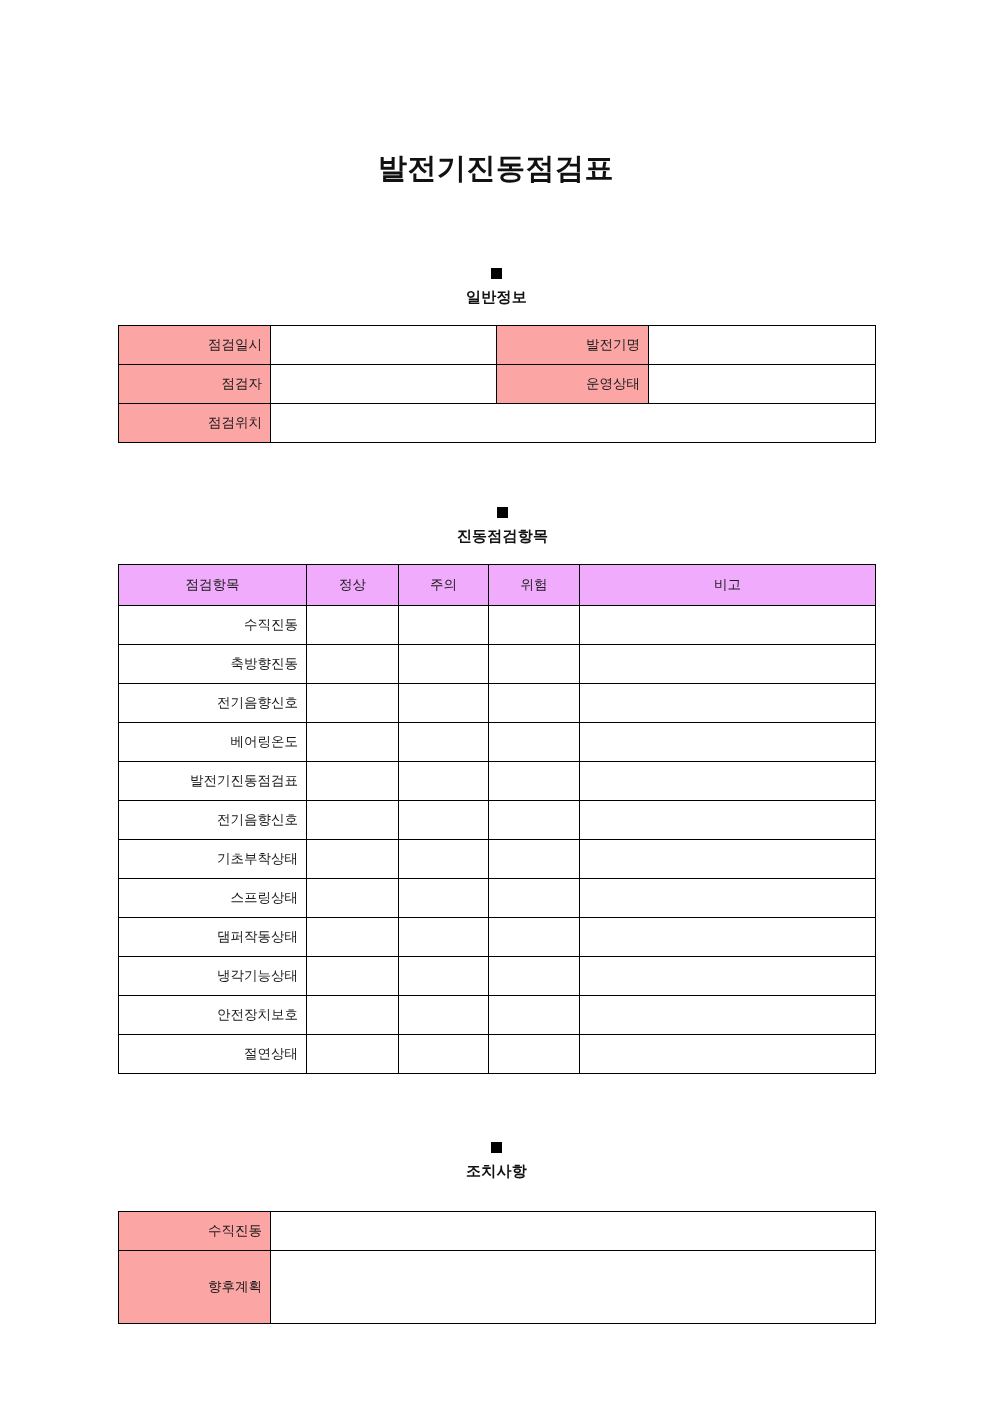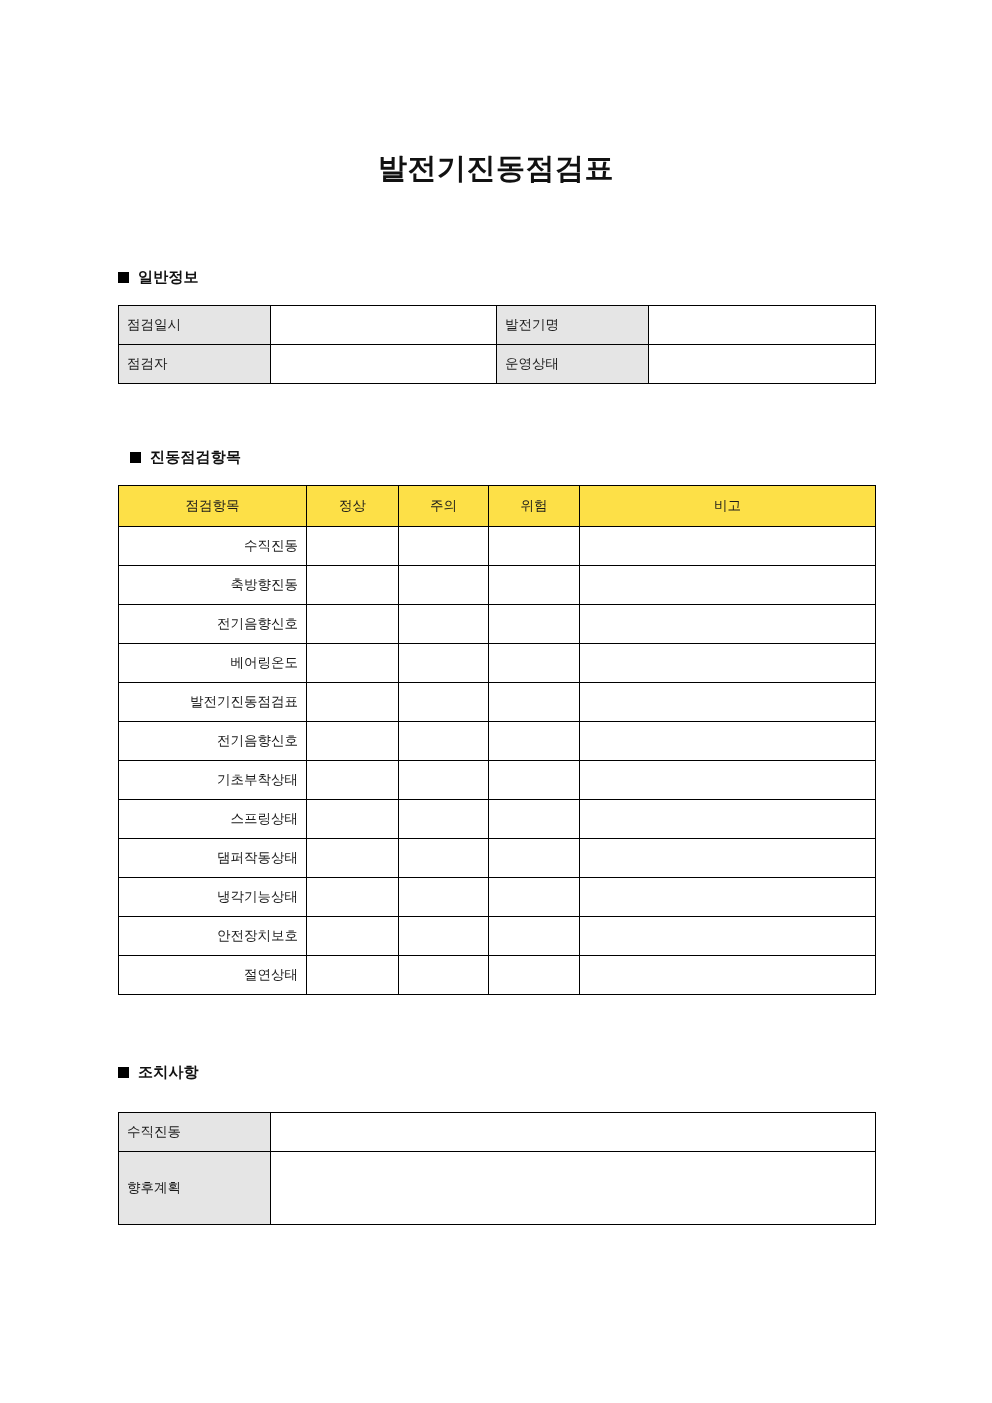--- a/index.html
+++ b/index.html
@@ -37,20 +37,21 @@
     margin-right: 117px;
   }
   .section-heading {
     font-size: 15px;
     font-weight: bold;
     color: #111111;
     display: flex;
     align-items: center;
     gap: 9px;
     letter-spacing: 0.2px;
+    flex-direction: column;
   }
   .bullet-square {
     display: inline-block;
     width: 11px;
     height: 11px;
     background: #000000;
     flex: none;
   }
   table {
     border-collapse: collapse;
@@ -59,27 +60,27 @@
     font-size: 13.5px;
   }
   table td {
     border: 1px solid #000000;
     padding: 0 8px;
     height: 38px;
     vertical-align: middle;
     color: #1a1a1a;
   }
   .lbl {
-    background: #e5e5e5;
-    text-align: left;
+    background: #fca5a5;
+    text-align: right;
     font-size: 13.5px;
     color: #1a1a1a;
   }
   .hdr {
-    background: #fde047;
+    background: #f0abfc;
     text-align: center;
     height: 40px;
     font-size: 13.5px;
   }
   .val {
     background: #ffffff;
   }
   .item-name {
     text-align: right;
     padding-left: 11px;
@@ -125,20 +126,24 @@
           <td class="lbl">점검일시</td>
           <td class="val"></td>
           <td class="lbl">발전기명</td>
           <td class="val"></td>
         </tr>
         <tr>
           <td class="lbl">점검자</td>
           <td class="val"></td>
           <td class="lbl">운영상태</td>
           <td class="val"></td>
+        </tr>
+        <tr>
+          <td class="lbl">점검위치</td>
+          <td class="val" colspan="3"></td>
         </tr>
       </tbody>
     </table>
   </div>
 
   <div class="section" id="sec-items">
     <div class="section-heading">
       <span class="bullet-square"></span>
       <span>진동점검항목</span>
     </div>

